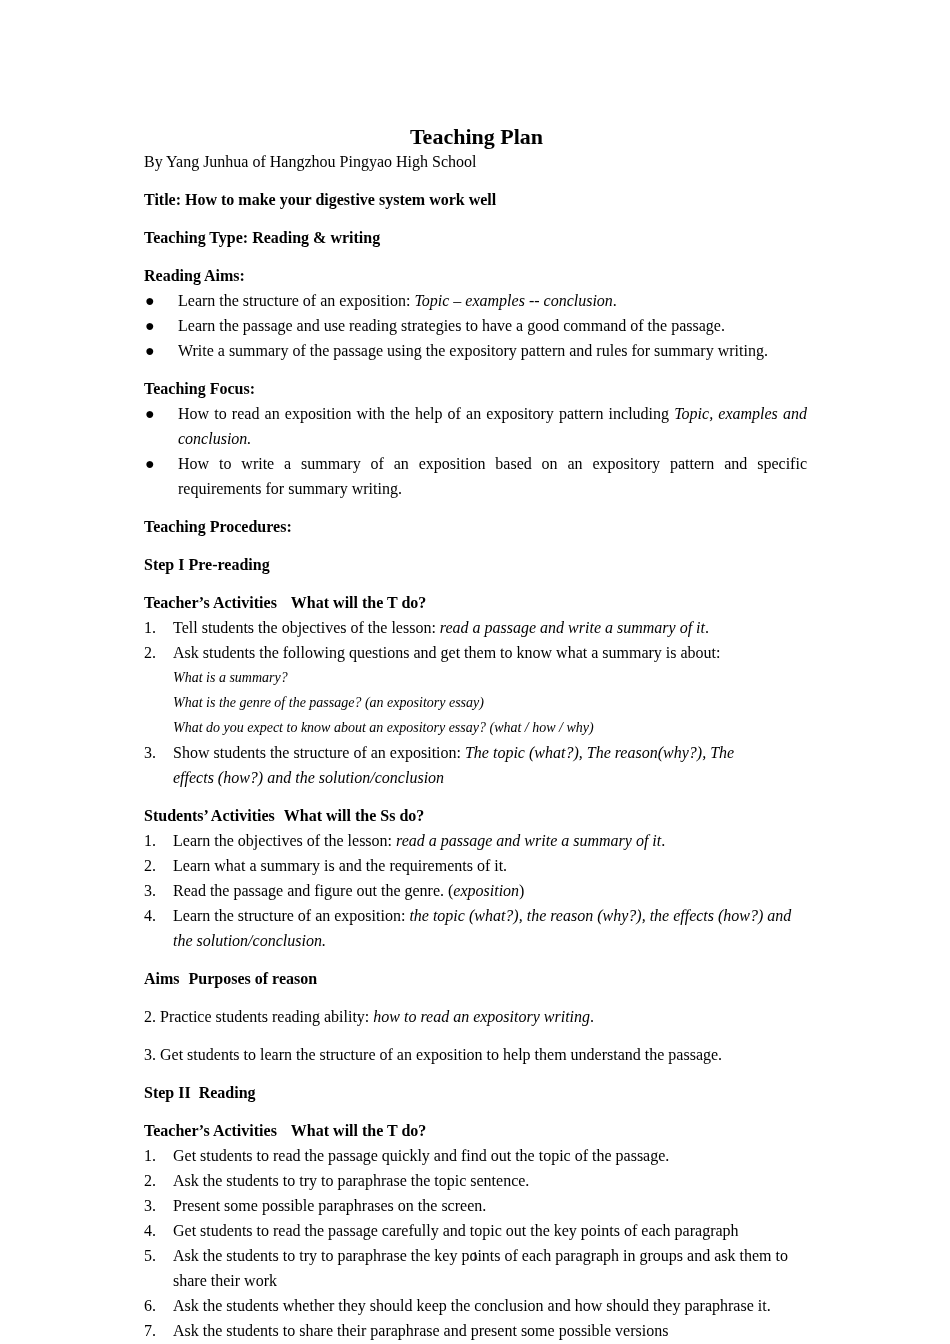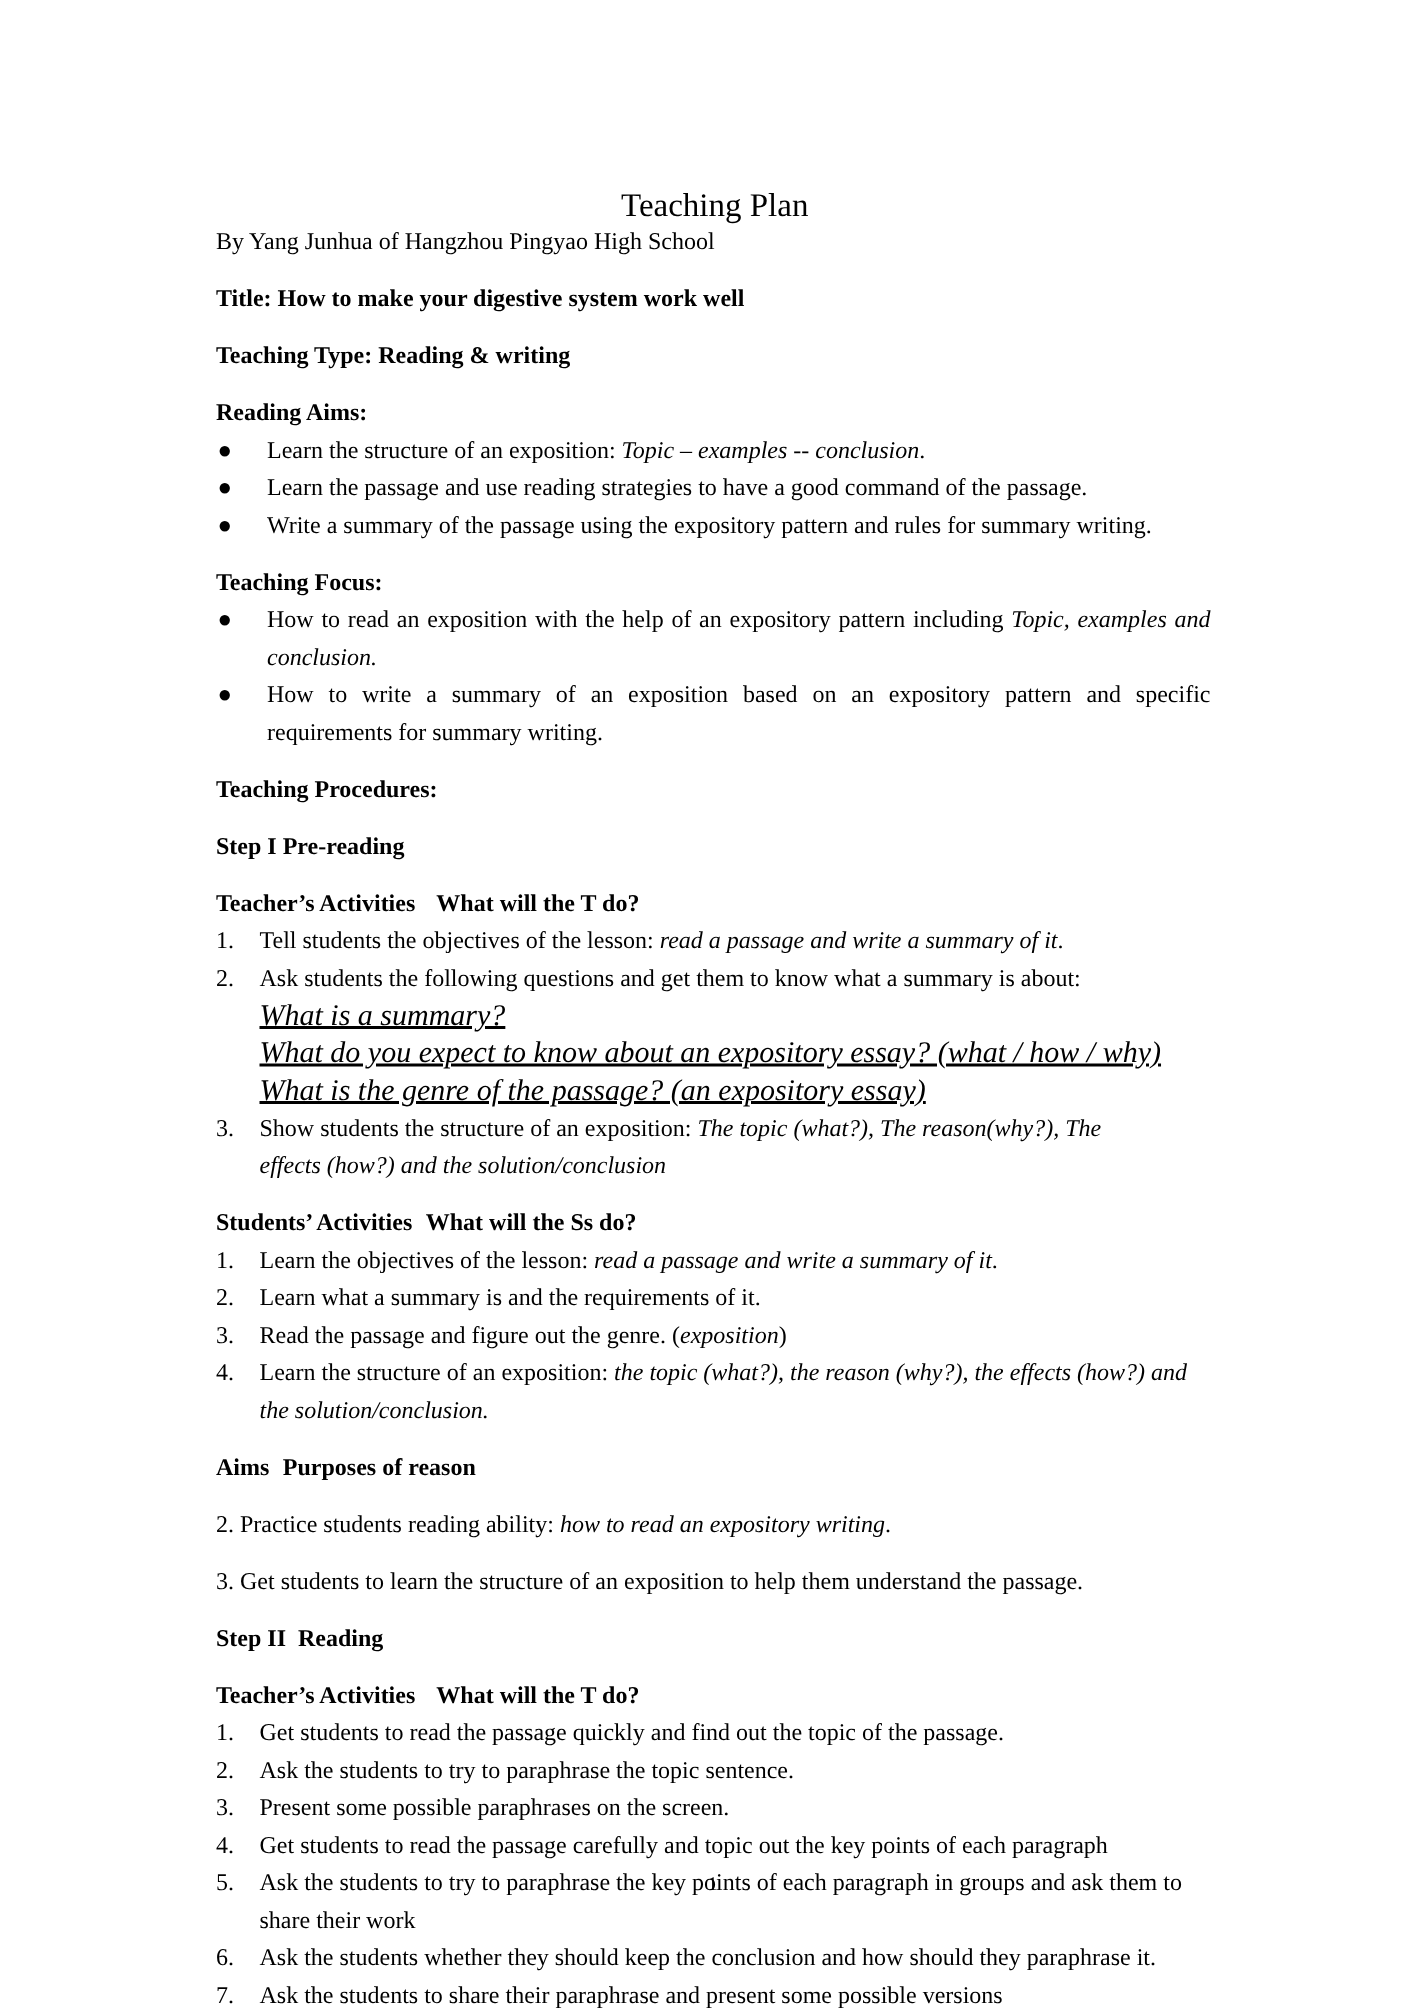--- a/index.html
+++ b/index.html
@@ -1,27 +1,27 @@
 <!DOCTYPE html>
 <html><head>
 <meta charset="utf-8">
 <style>
   html, body { margin:0; padding:0; background:#ffffff; }
   body { width:950px; height:1344px; position:relative; overflow:hidden;
          font-family:"Liberation Serif", "DejaVu Serif", serif; color:#000; }
   .page { position:absolute; left:144px; top:122px; width:663px; }
-  .title { text-align:center; font-weight:normal; font-size:22px; line-height:30px; height:28px; margin-left:2px; }
+  .title { text-align:center; font-weight:bold; font-size:22px; line-height:30px; height:28px; margin-left:2px; }
   .byline { text-align:left; font-size:16px; line-height:24px; height:24px; }
   .line { font-size:16px; line-height:25px; min-height:25px;margin-top:13px; }
   .b { font-weight:bold; }
   .bullet { position:relative; padding-left:34px; font-size:16px; line-height:25px; text-align:justify; }
   .bullet .dot { position:absolute; left:1px; top:0; }
   .num { position:relative; padding-left:29px; font-size:16px; line-height:25px; }
   .num .n { position:absolute; left:0; top:0; }
-  .sub { padding-left:29px; font-size:20px; line-height:25px; font-style:italic;text-decoration:underline; }
+  .sub { padding-left:29px; font-size:14px; line-height:25px; font-style:italic; }
   i { font-style:italic; }
   .gap { display:inline-block; width:14px; }
   .gap2 { display:inline-block; width:9px; }
   .pagenum { position:absolute; left:0; width:950px; top:1248px; text-align:center; font-size:13px; }
 </style>
 </head>
 <body>
 
 <div class="page">
   <div class="title">Teaching Plan</div>
@@ -61,22 +61,22 @@
   </div>
   <div class="num">
     <span class="n">1.</span>
     <span>Tell students the objectives of the lesson: </span><i>read a passage and write a summary of it</i><span>.</span>
   </div>
   <div class="num">
     <span class="n">2.</span>
     <span>Ask students the following questions and get them to know what a summary is about:</span>
   </div>
   <div class="sub">What is a summary?</div>
+  <div class="sub">What is the genre of the passage? (an expository essay)</div>
   <div class="sub">What do you expect to know about an expository essay? (what / how / why)</div>
-  <div class="sub">What is the genre of the passage? (an expository essay)</div>
   <div class="num" style="padding-right:40px;">
     <span class="n">3.</span>
     <span>Show students the structure of an exposition: </span><i>The topic (what?), The reason(why?), The effects (how?) and the solution/conclusion</i>
   </div>
 
   <div class="line b">
     <span>Students’ Activities</span><span class="gap2"></span><span>What will the Ss do?</span>
   </div>
   <div class="num">
     <span class="n">1.</span>

